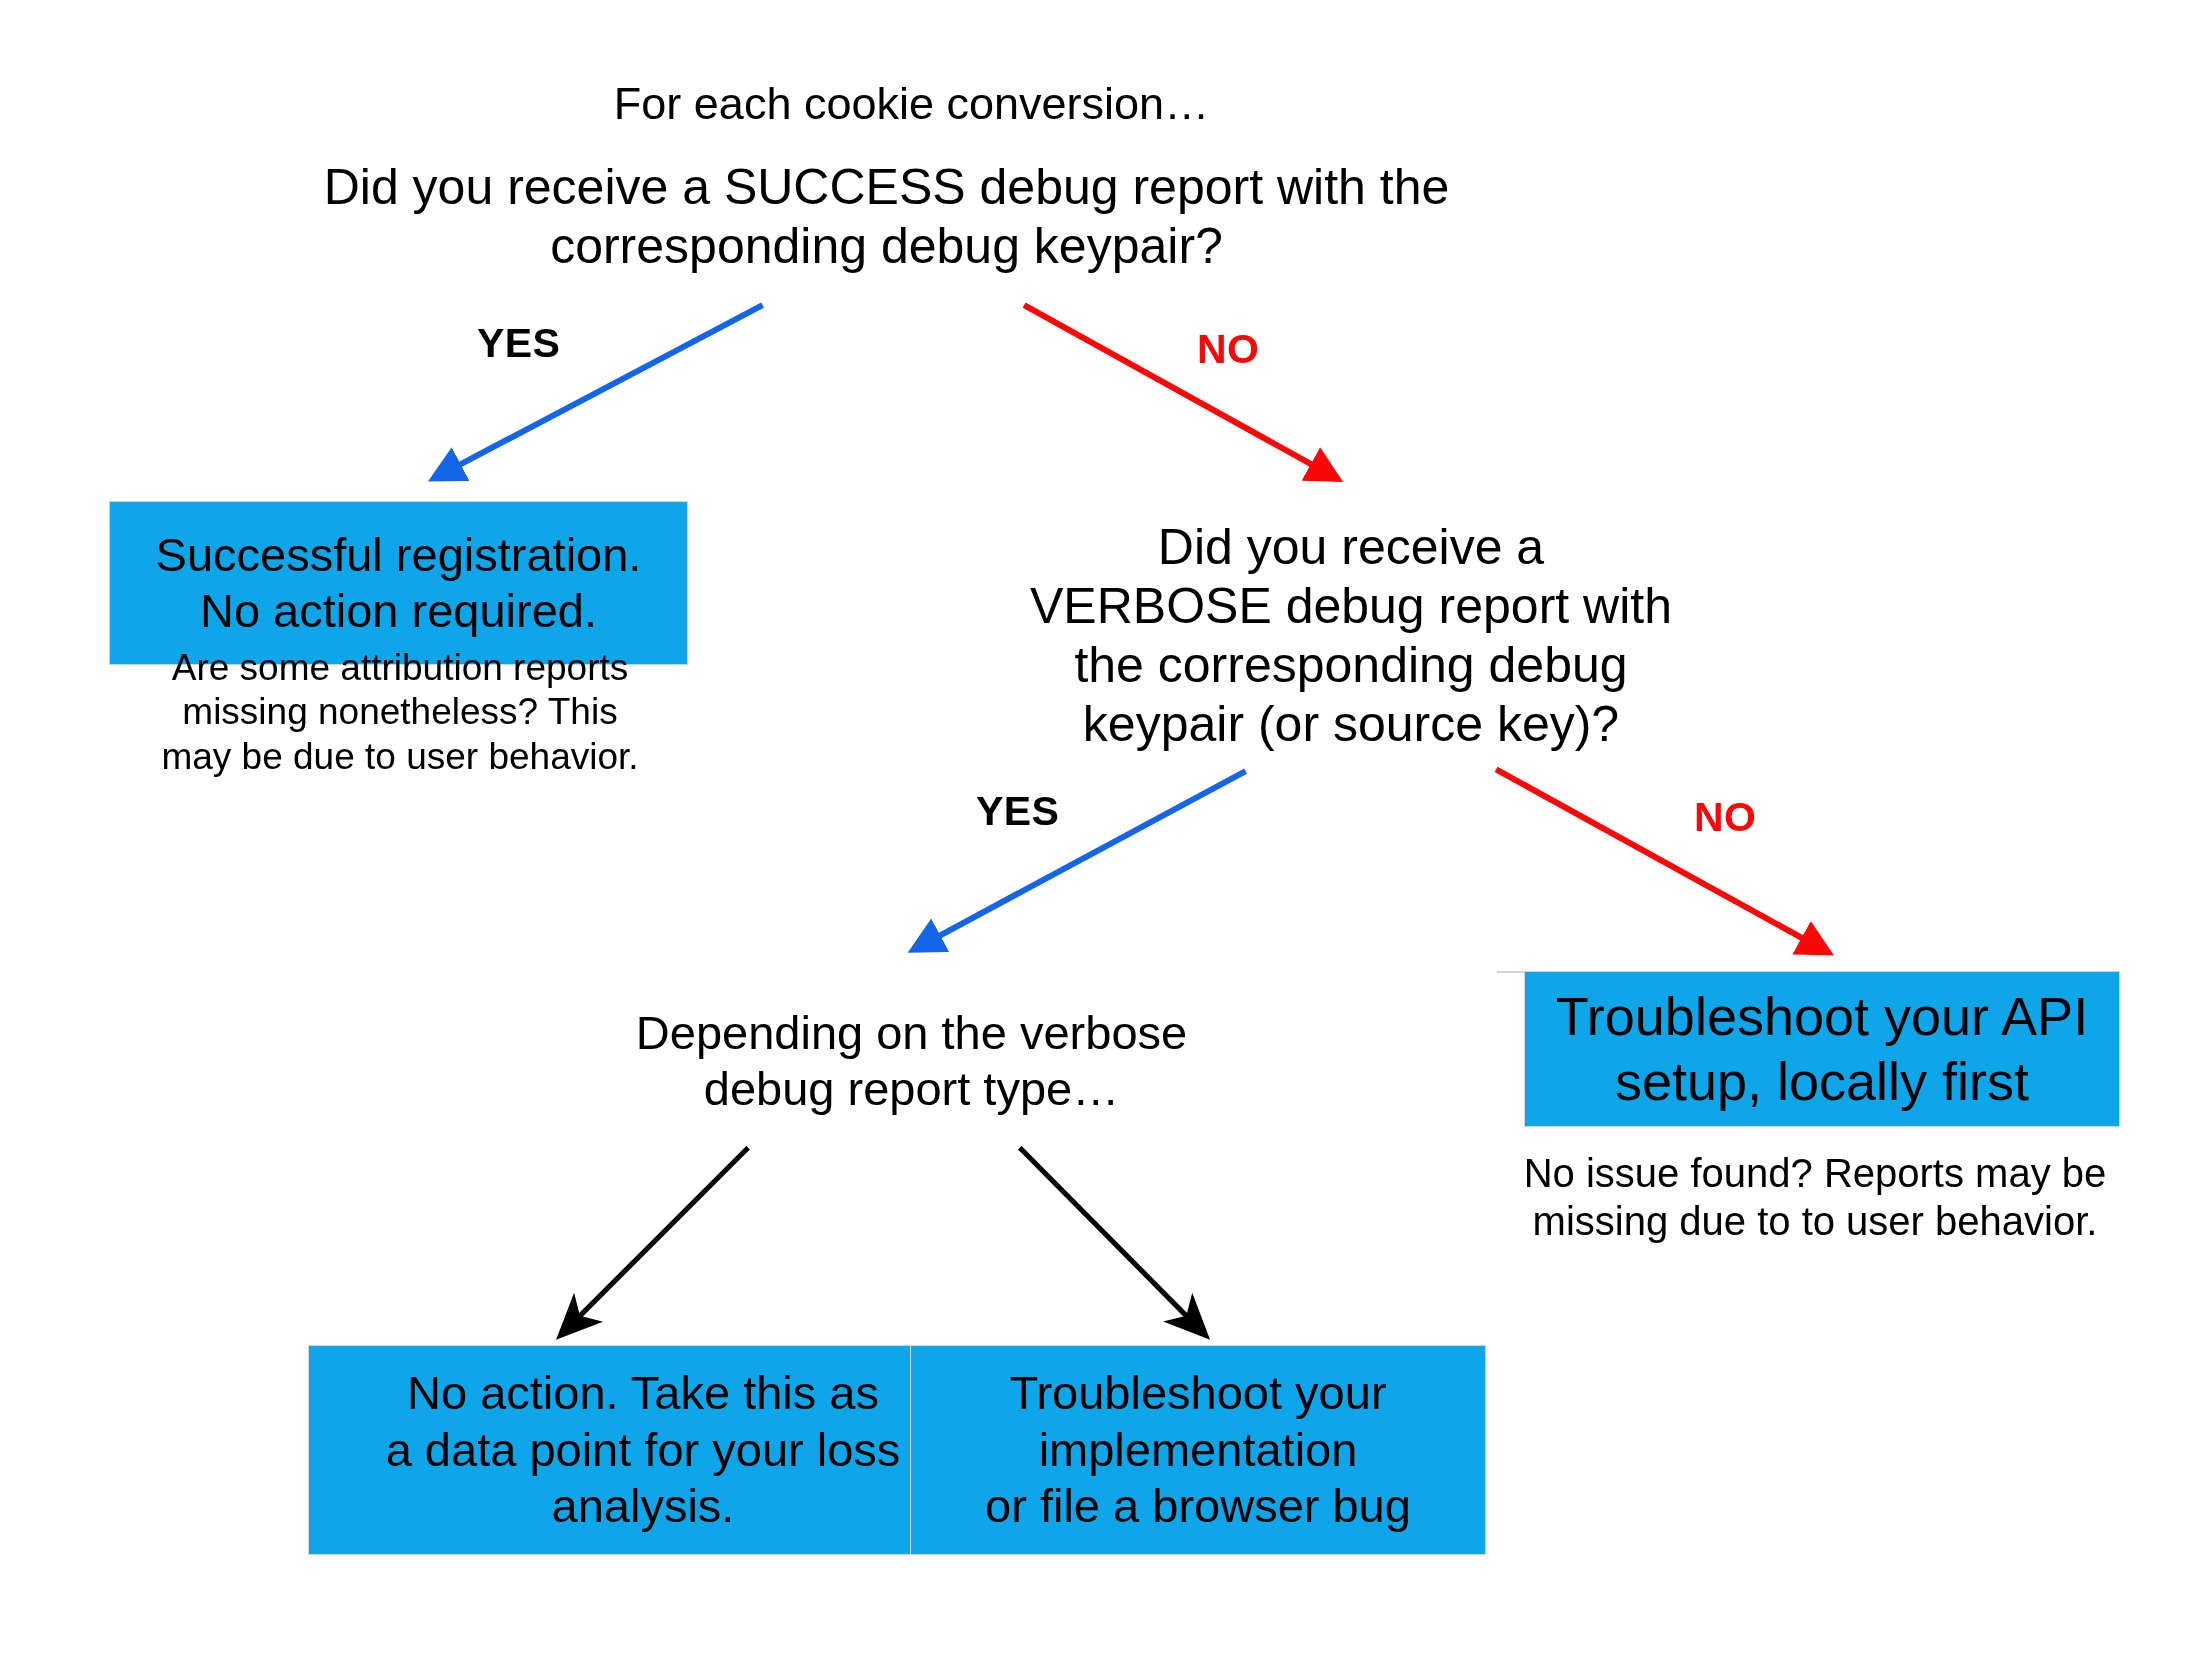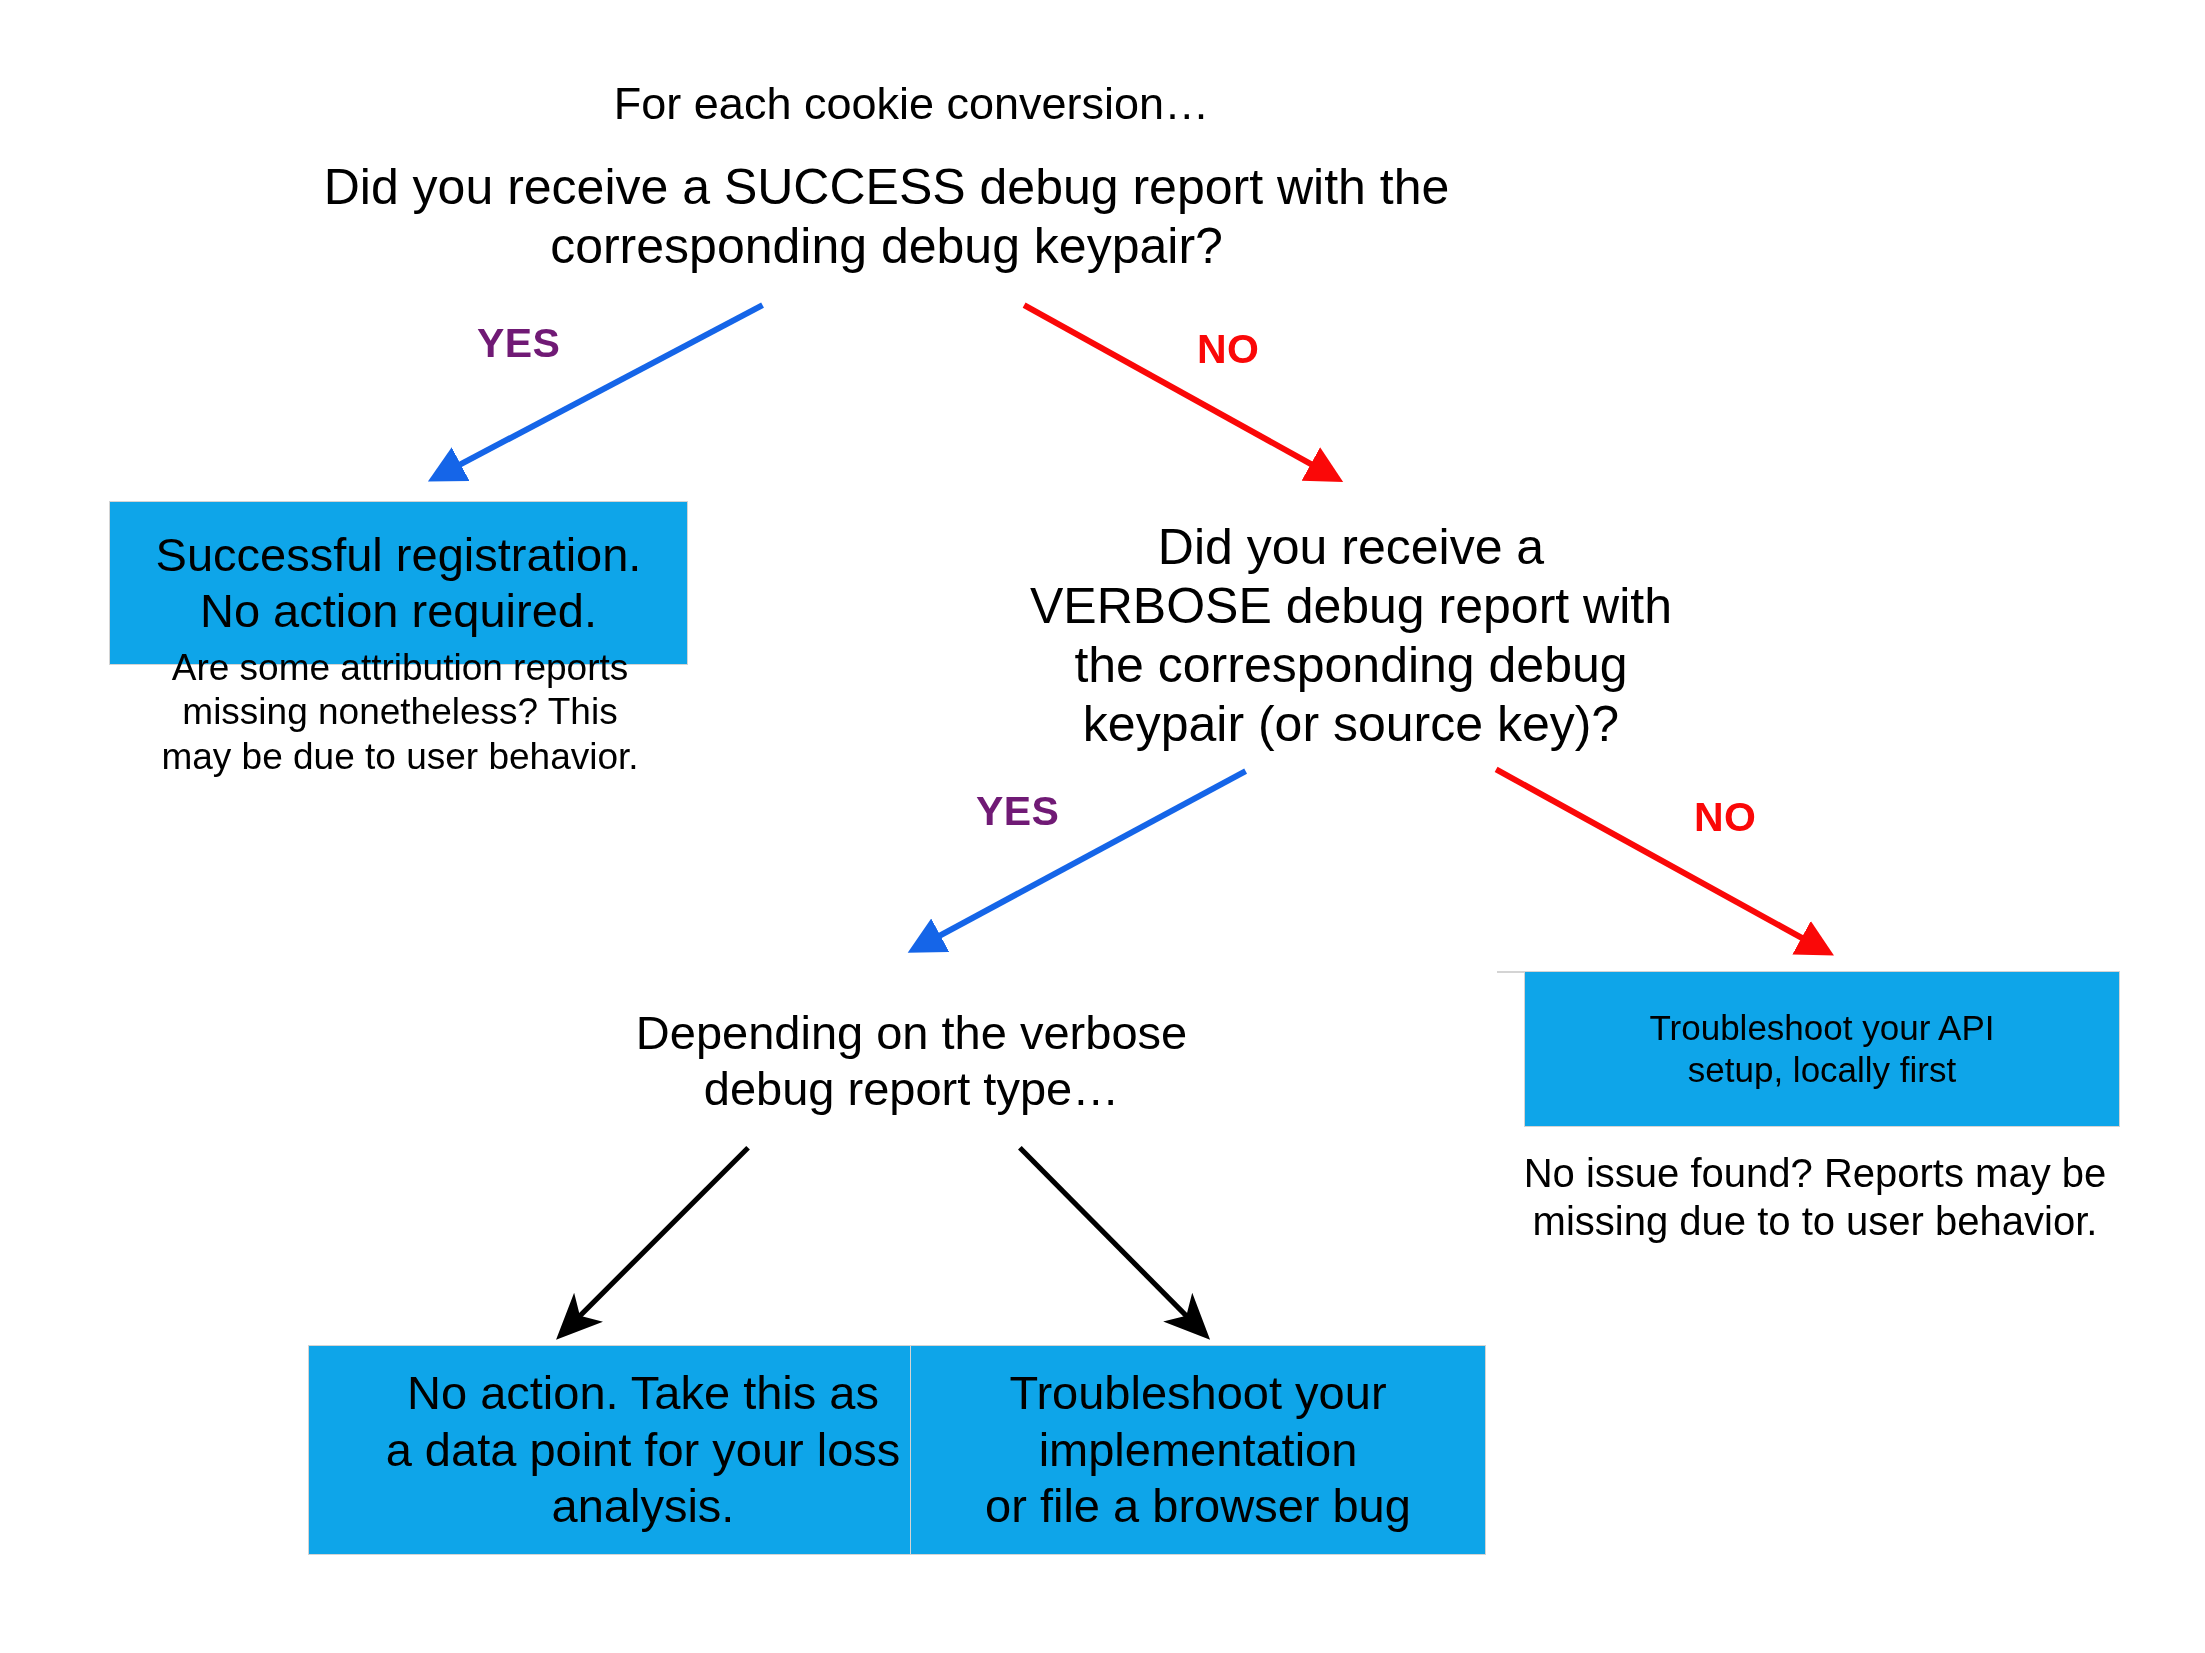--- a/index.html
+++ b/index.html
@@ -68,21 +68,21 @@
   }
 
   
   .edgelabel {
     position: absolute;
     font-weight: bold;
     font-size: 41px;
     letter-spacing: 0.4px;
     white-space: nowrap;
   }
-  .lbl-yes { color: #701a75; text-align: center; }
+  .lbl-yes { color: #000000; text-align: center; }
   .lbl-no  { color: #fa0808; }
 
   
   #arrows {
     position: absolute;
     left: 0; top: 0;
     width: 2205px;
     height: 1653px;
     pointer-events: none;
   }
@@ -155,21 +155,21 @@
   <div class="textblock t-q" style="left:1010px; top:518px; width:682px;"><span>Did you receive a
 </span><b>VERBOSE debug report</b><span> with
 the corresponding debug
 keypair (or source key)?</span></div>
 
   <div class="textblock t-mid" style="left:622px; top:1005px; width:579px;">Depending on the verbose
 debug report type…</div>
 
   <div class="box" style="left:1497px; top:971px; width:298px; height:0px;" hidden=""></div>
 
-  <div class="box" style="left:1524px; top:971px; width:596px; height:156px; font-size:35px;">
+  <div class="box" style="left:1524px; top:971px; width:596px; height:156px; font-size:54px;">
     <div class="box-txt">Troubleshoot your API
 setup, locally first</div>
   </div>
 
   <div class="textblock t-note-wide" style="left:1474px; top:1149px; width:682px;">No issue found? Reports may be
 missing due to to user behavior.</div>
 
   <div class="box" style="left:308px; top:1345px; width:670px; height:210px; font-size:47px;">
     <div class="box-txt">No action. Take this as
 a data point for your loss

